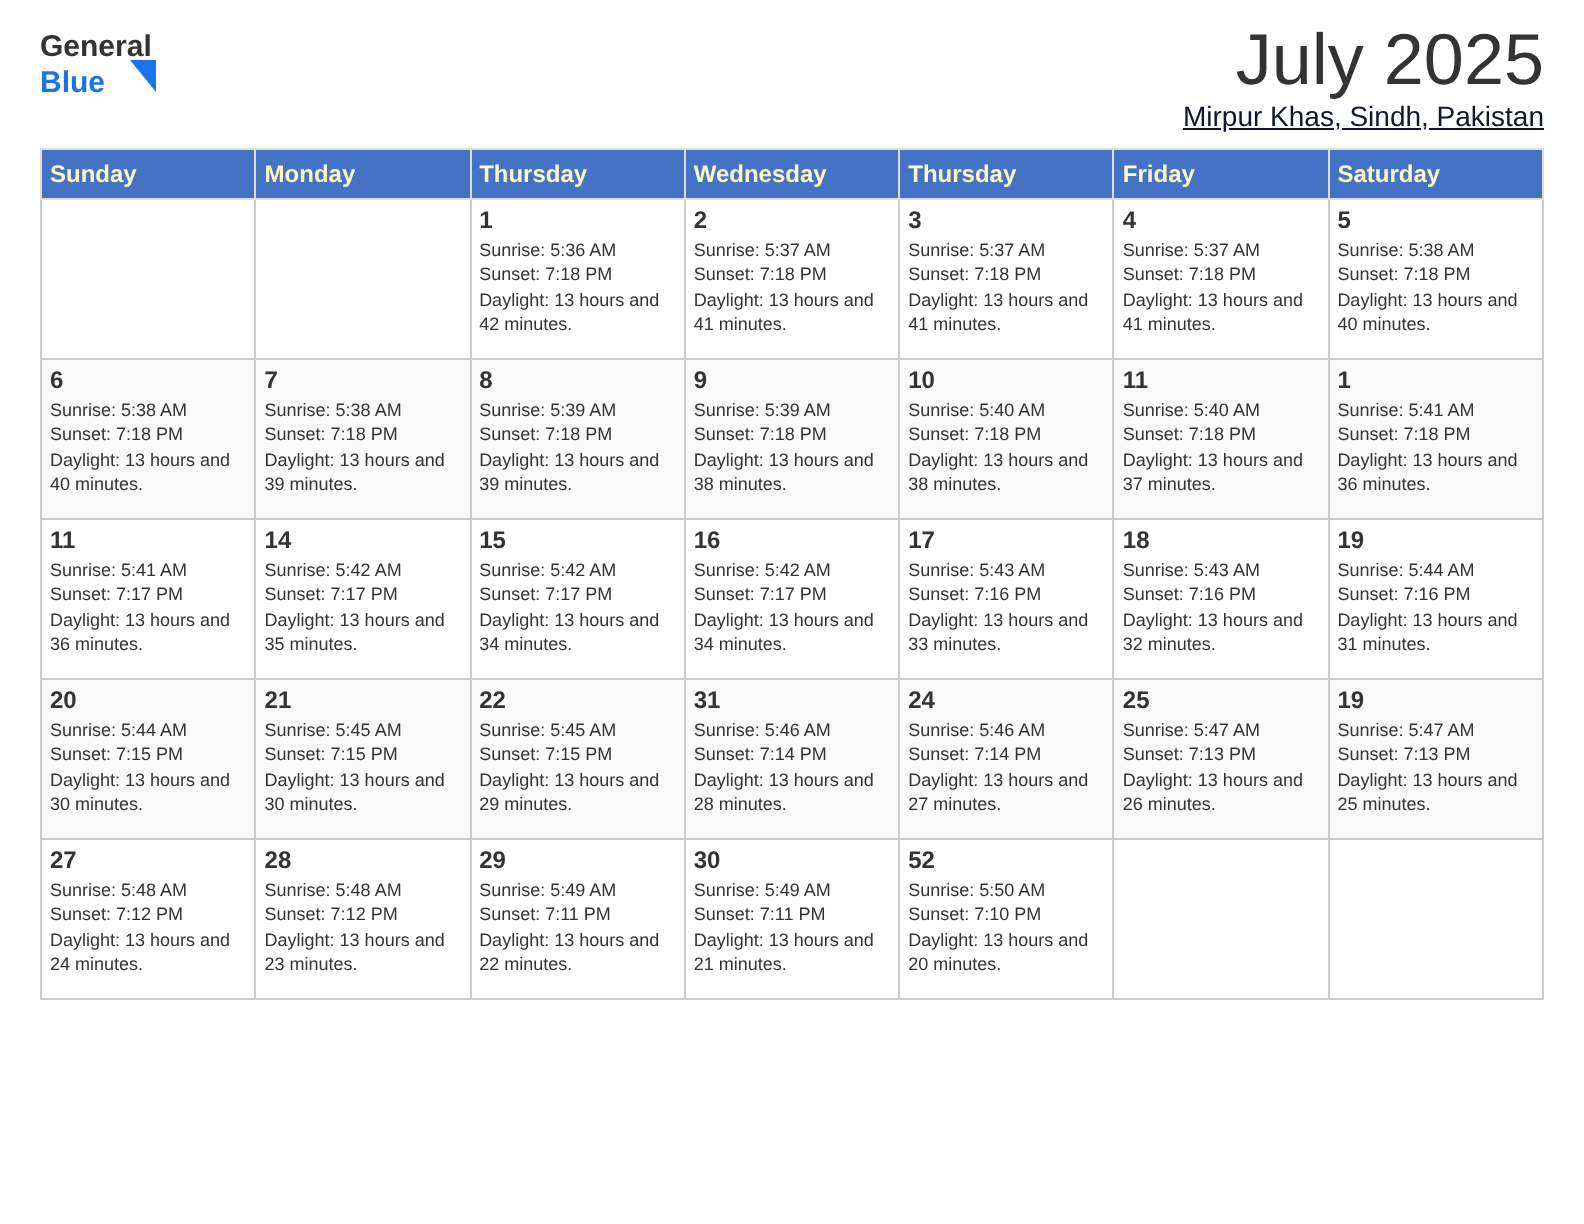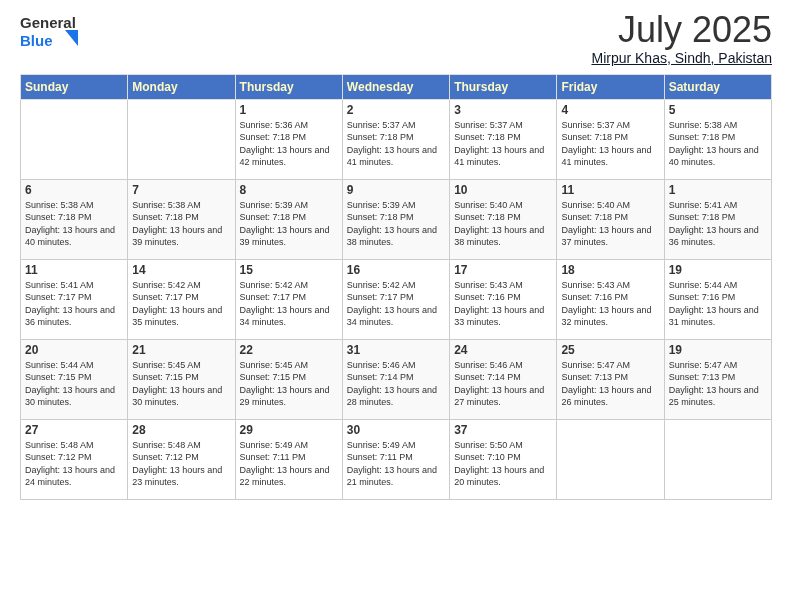--- a/index.html
+++ b/index.html
@@ -295,21 +295,21 @@
 Sunset: 7:11 PM
 Daylight: 13 hours and 22 minutes.</div>
         </td>
         <td>
           <span class="day-number">30</span>
           <div class="day-info">Sunrise: 5:49 AM
 Sunset: 7:11 PM
 Daylight: 13 hours and 21 minutes.</div>
         </td>
         <td>
-          <span class="day-number">37</span>
+          <span class="day-number">52</span>
           <div class="day-info">Sunrise: 5:50 AM
 Sunset: 7:10 PM
 Daylight: 13 hours and 20 minutes.</div>
         </td>
         <td class="empty"></td>
         <td class="empty"></td>
       </tr>
     </tbody>
 </table>
 

